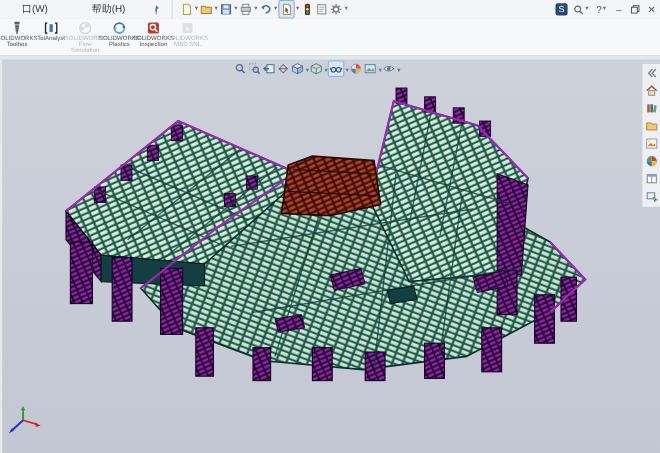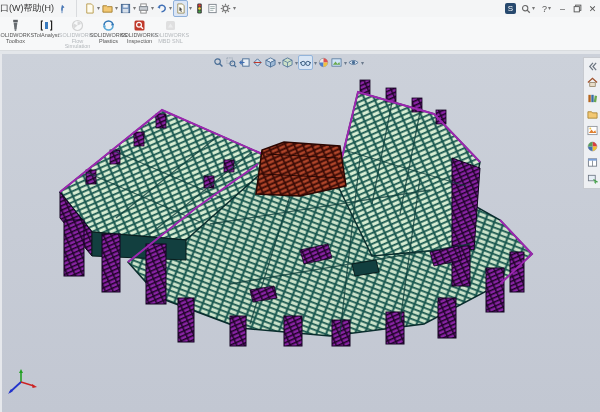--- a/index.html
+++ b/index.html
@@ -2,21 +2,21 @@
 <html style="--background-top: #ccd1da; --background-bottom: #c2c7d2; --panel-green: #d9efd4; --grid-dark: #17564e; --trim-purple: #9c27b0; --column-purple: #8e24aa; --outline: #0a2d2d; --highlight-red: #b0452a; --wall-teal: #123f3f; --x-color: #cc2222; --y-color: #22a022; --z-color: #2233cc;"><head>
 <meta charset="utf-8">
 <style>
   html,body{margin:0;padding:0}
   body{width:600px;height:412px;overflow:hidden;position:relative;
        font-family:"Liberation Sans",sans-serif;background:#f4f5f6;
        -webkit-font-smoothing:antialiased}
   
   .titlebar{position:absolute;top:0;left:0;right:0;height:17px;background:#f4f5f6;
             border-bottom:1px solid #e2e4e7;display:flex;align-items:center;font-size:9px;color:#333}
-  .menu-item{padding:0 0;white-space:nowrap;cursor:default}
+  .menu-item{padding:0 20px;white-space:nowrap;cursor:default}
   .pin{width:10px;height:10px;margin:0 3px}
   .qat{display:flex;align-items:center;margin-left:6px;border-left:1px solid #d9dbde;padding-left:6px}
   .qat-btn{display:flex;align-items:center;height:15px;padding:0 1px;cursor:default}
   .qat-btn svg{width:11px;height:11px}
   .qat-btn.pressed{background:#dce6f5;border:1px solid #8fb0da;border-radius:2px}
   .caret{font-size:6px;color:#777;margin:0 1px;line-height:15px}
   .win-title{position:absolute;left:150px;right:160px;top:3px;text-align:center;font-size:9px;color:#4a4a4a;
              white-space:nowrap;overflow:hidden;pointer-events:none}
   .tb-right{margin-left:auto;display:flex;align-items:center;height:17px}
   .sw-badge{width:11px;height:11px;background:#27496e;border-radius:2px;color:#fff;font-size:8px;

